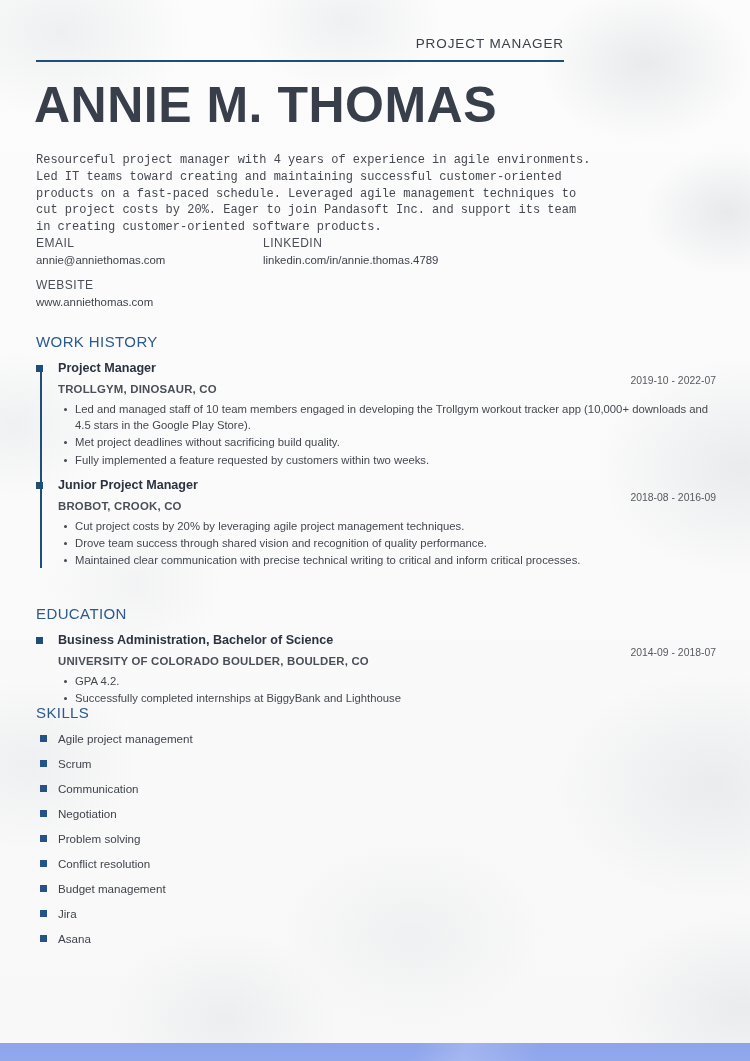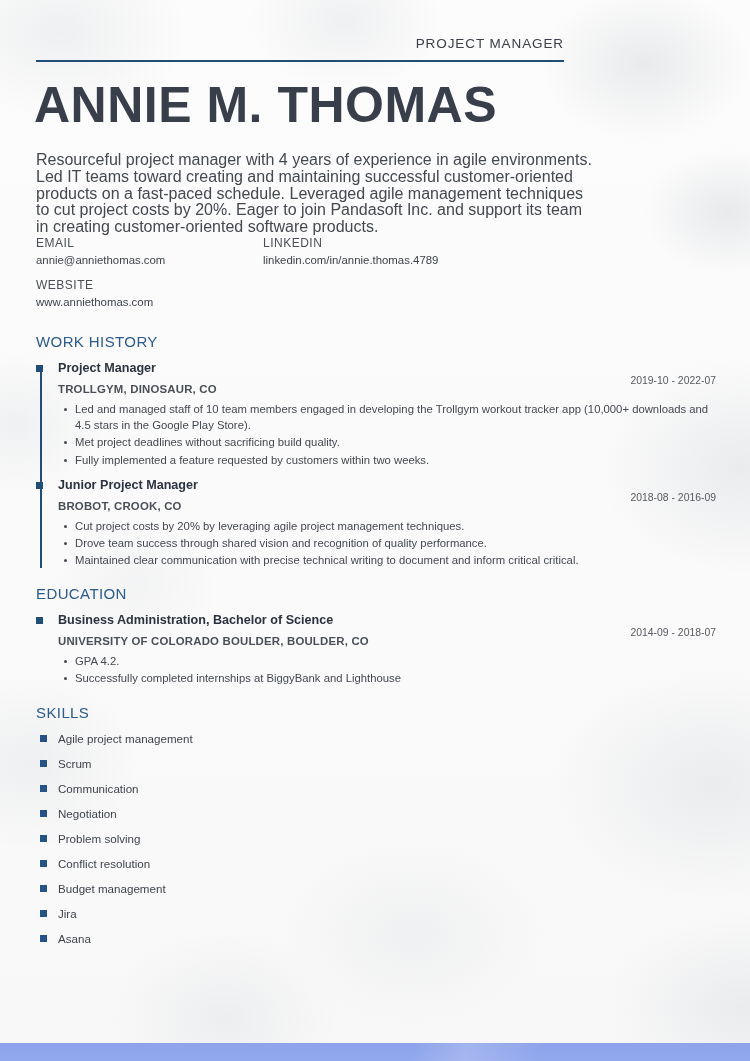--- a/index.html
+++ b/index.html
@@ -67,23 +67,24 @@
     letter-spacing: 0.5px;
     color: #383f4a;
   }
 
   
   .summary {
     position: absolute;
     left: 36px;
     top: 152px;
     width: 560px;
-    font-size: 16px;
+    font-size: 12px;
     line-height: 16.8px;
     color: #44484f;
+    font-family: Liberation Mono, monospace;
   }
 
   
   .contact {
     position: absolute;
     left: 36px;
     top: 236px;
     width: 680px;
   }
   .contact-row {
@@ -107,21 +108,21 @@
 
   
   .section-title {
     font-size: 15px;
     letter-spacing: 0.4px;
     color: #2b5a8c;
     font-weight: 400;
   }
 
   .sec-work   { position: absolute; left: 36px; top: 333px; width: 680px; }
-  .sec-edu    { position: absolute; left: 36px; top: 585px; width: 680px; }
+  .sec-edu    { position: absolute; left: 36px; top: 605px; width: 680px; }
   .sec-skills { position: absolute; left: 36px; top: 704px; width: 680px; }
 
   
   .entries {
     position: relative;
     margin-top: 11px;
     padding-left: 22px;
   }
   .rail {
     position: absolute;
@@ -284,21 +285,21 @@
       <div class="entry">
         <div class="marker"></div>
         <div class="entry-head">
           <div class="entry-title">Junior Project Manager</div>
         </div>
         <div class="entry-org">BROBOT, CROOK, CO</div>
         <div class="entry-dates">2018-08  - 2016-09</div>
         <ul class="entry-bullets">
           <li>Cut project costs by 20% by leveraging agile project management techniques.</li>
           <li>Drove team success through shared vision and recognition of quality performance.</li>
-          <li>Maintained clear communication with precise technical writing to document and inform critical critical.</li>
+          <li>Maintained clear communication with precise technical writing to critical and inform critical processes.</li>
         </ul>
       </div>
     </div>
   </div>
 
   <div class="sec-edu">
     <div class="section-title">EDUCATION</div>
     <div class="entries">
       <div class="entry">
         <div class="marker"></div>

